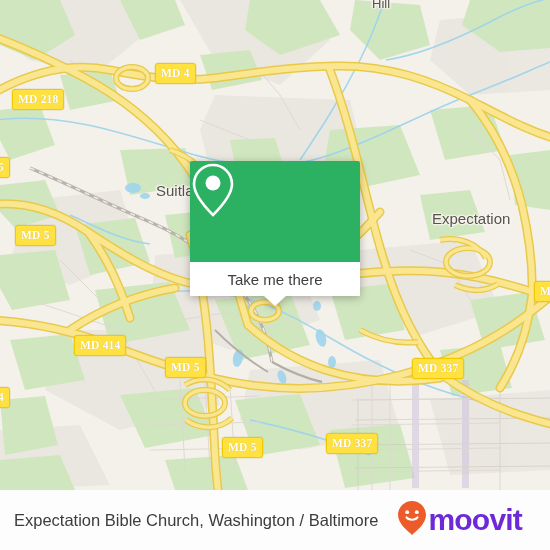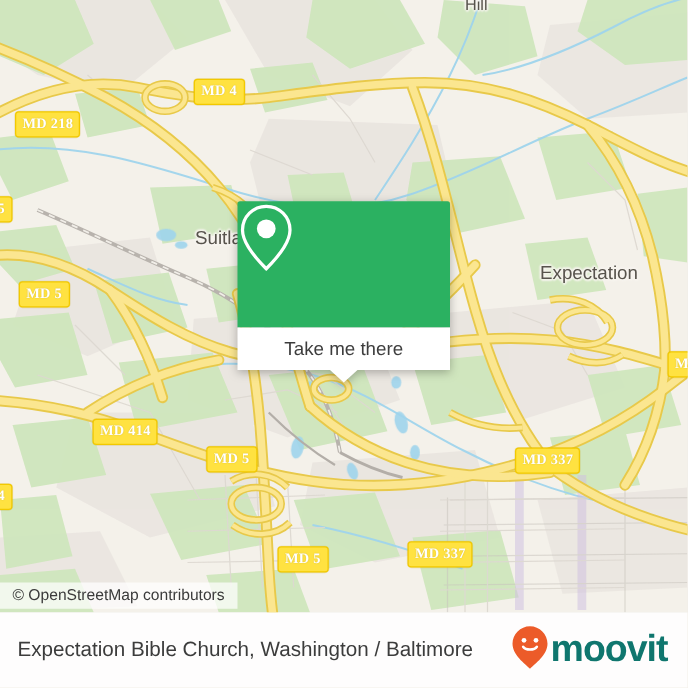--- a/index.html
+++ b/index.html
@@ -90,32 +90,32 @@
     font-size:12.5px;
     white-space:nowrap;
   }
 
   
   #footer {
     position:absolute;
     left:0; top:490px; width:550px; height:60px;
     background:rgba(255,255,255,.90);
     display:flex; align-items:center; justify-content:space-between;
-    padding:0 16px 0 14px;
+    padding:0 28px 0 14px;
     overflow:hidden;
   }
   #footer-title {
     color:#3c3c3c;
     font-size:16.5px;
     white-space:nowrap;
     z-index:2;
   }
   #brand { display:flex; align-items:center; gap:1px; z-index:2; }
   #brand-word {
-    color:#0f766e;
+    color:#6d28d9;
     font-size:30px;
     font-weight:bold;
     letter-spacing:-.8px;
     line-height:1;
   }
 </style>
 </head>
 <body>
 
 <div id="root">
@@ -331,21 +331,20 @@
             <circle cx="23" cy="22" r="7.5" fill="#ffffff"></circle>
           </svg>
         </span>
       </div>
       <div id="popup-foot">
         <span>Take me there</span>
       </div>
       <div id="popup-tail"></div>
     </div>
 
-    <div id="attribution">© OpenStreetMap contributors</div>
   </div>
 
   <div id="footer">
     <div id="footer-title">Expectation Bible Church, Washington / Baltimore</div>
     <div id="brand">
       <span>
         <svg width="30" height="36" viewBox="0 0 30 36" aria-hidden="true">
           <path d="M15 1 C7.3 1 1 7.3 1 15 C1 24 11 31 15 35 C19 31 29 24 29 15 C29 7.3 22.7 1 15 1 Z" fill="#ec5b29"></path>
           <circle cx="10.2" cy="12.2" r="1.9" fill="#ffffff"></circle>
           <circle cx="19.8" cy="12.2" r="1.9" fill="#ffffff"></circle>

